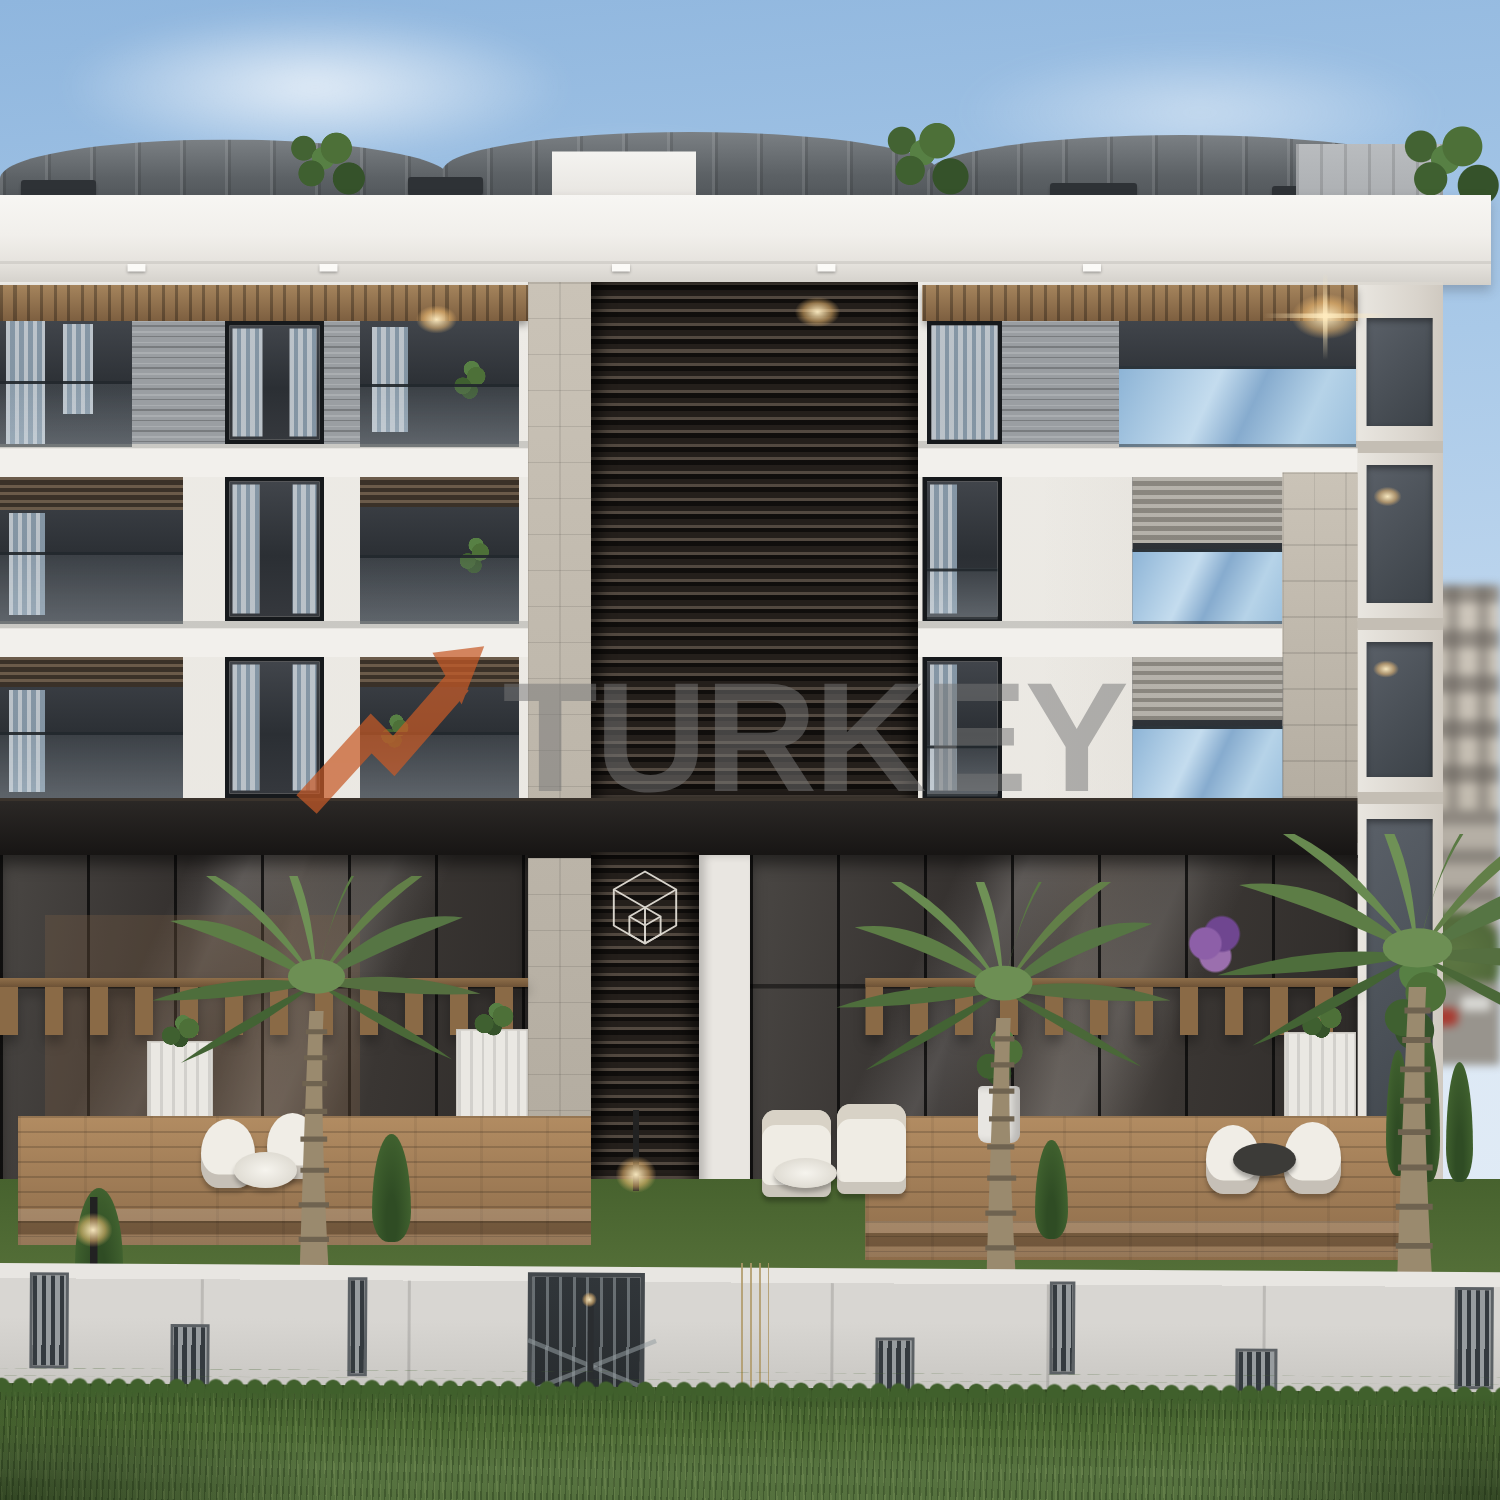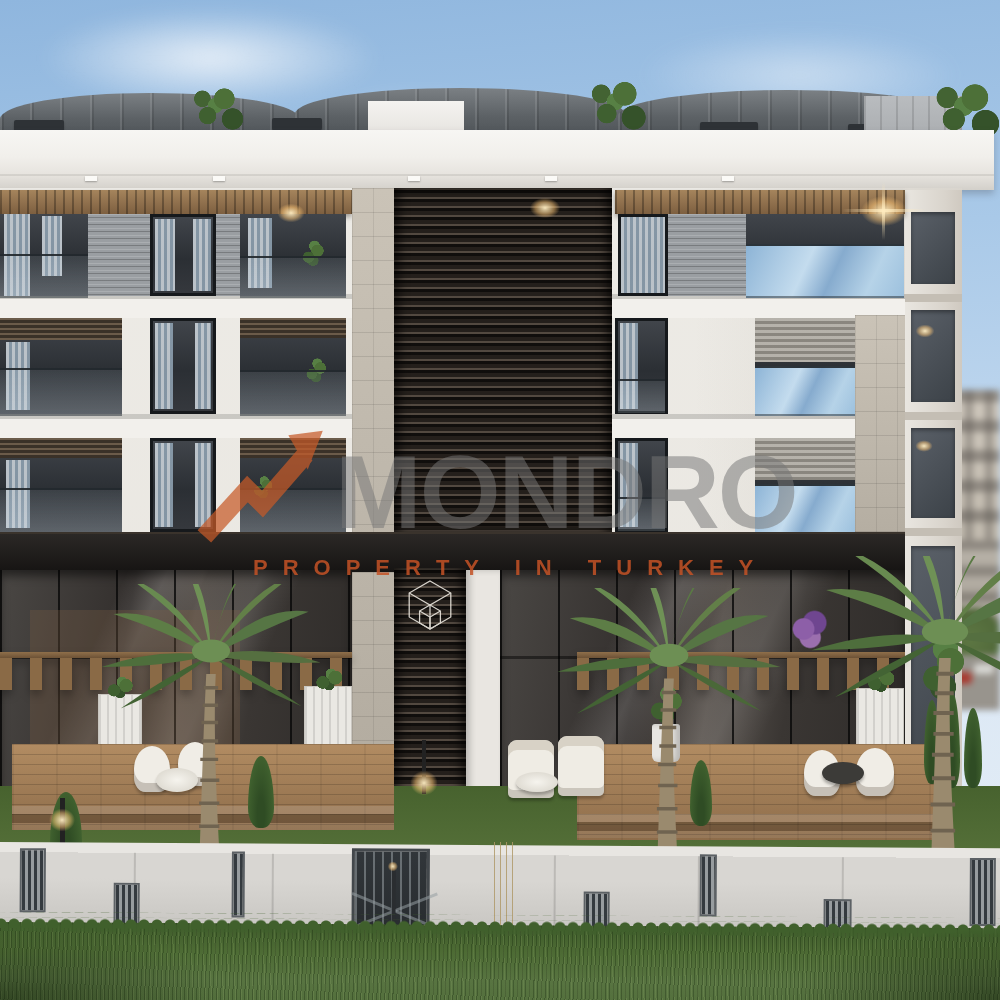--- a/index.html
+++ b/index.html
@@ -327,17 +327,16 @@
   <div class="a" style="left:545px;top:176px;width:12px;height:5px;background:#fbfaf7;box-shadow:0 1px 2px rgba(0,0,0,.3);"></div>
   <div class="a" style="left:722px;top:176px;width:12px;height:5px;background:#fbfaf7;box-shadow:0 1px 2px rgba(0,0,0,.3);"></div>
 
   <div class="a" style="left:195px;top:405px;width:690px;height:190px;z-index:50;">
     <svg class="a" style="left:0;top:0;" width="135" height="140" viewBox="0 0 120 130">
       <g opacity="0.72">
         <path d="M6,122 L46,78 L60,92 L100,46" stroke="#c65a28" stroke-width="17" fill="none"></path>
         <path d="M84,28 L116,24 L102,60 Z" fill="#c65a28"></path>
       </g>
     </svg>
-    <div class="a" id="wm-brand" style="left:140px;top:28px;">MONDRO</div>
-    <div class="a" id="wm-tag" style="left:58px;top:150px;">PROPERTY IN TURKEY</div>
+    <div class="a" id="wm-brand" style="left:140px;top:28px;">TURKEY</div>
   </div>
 
 </div>
 
 </body></html>

